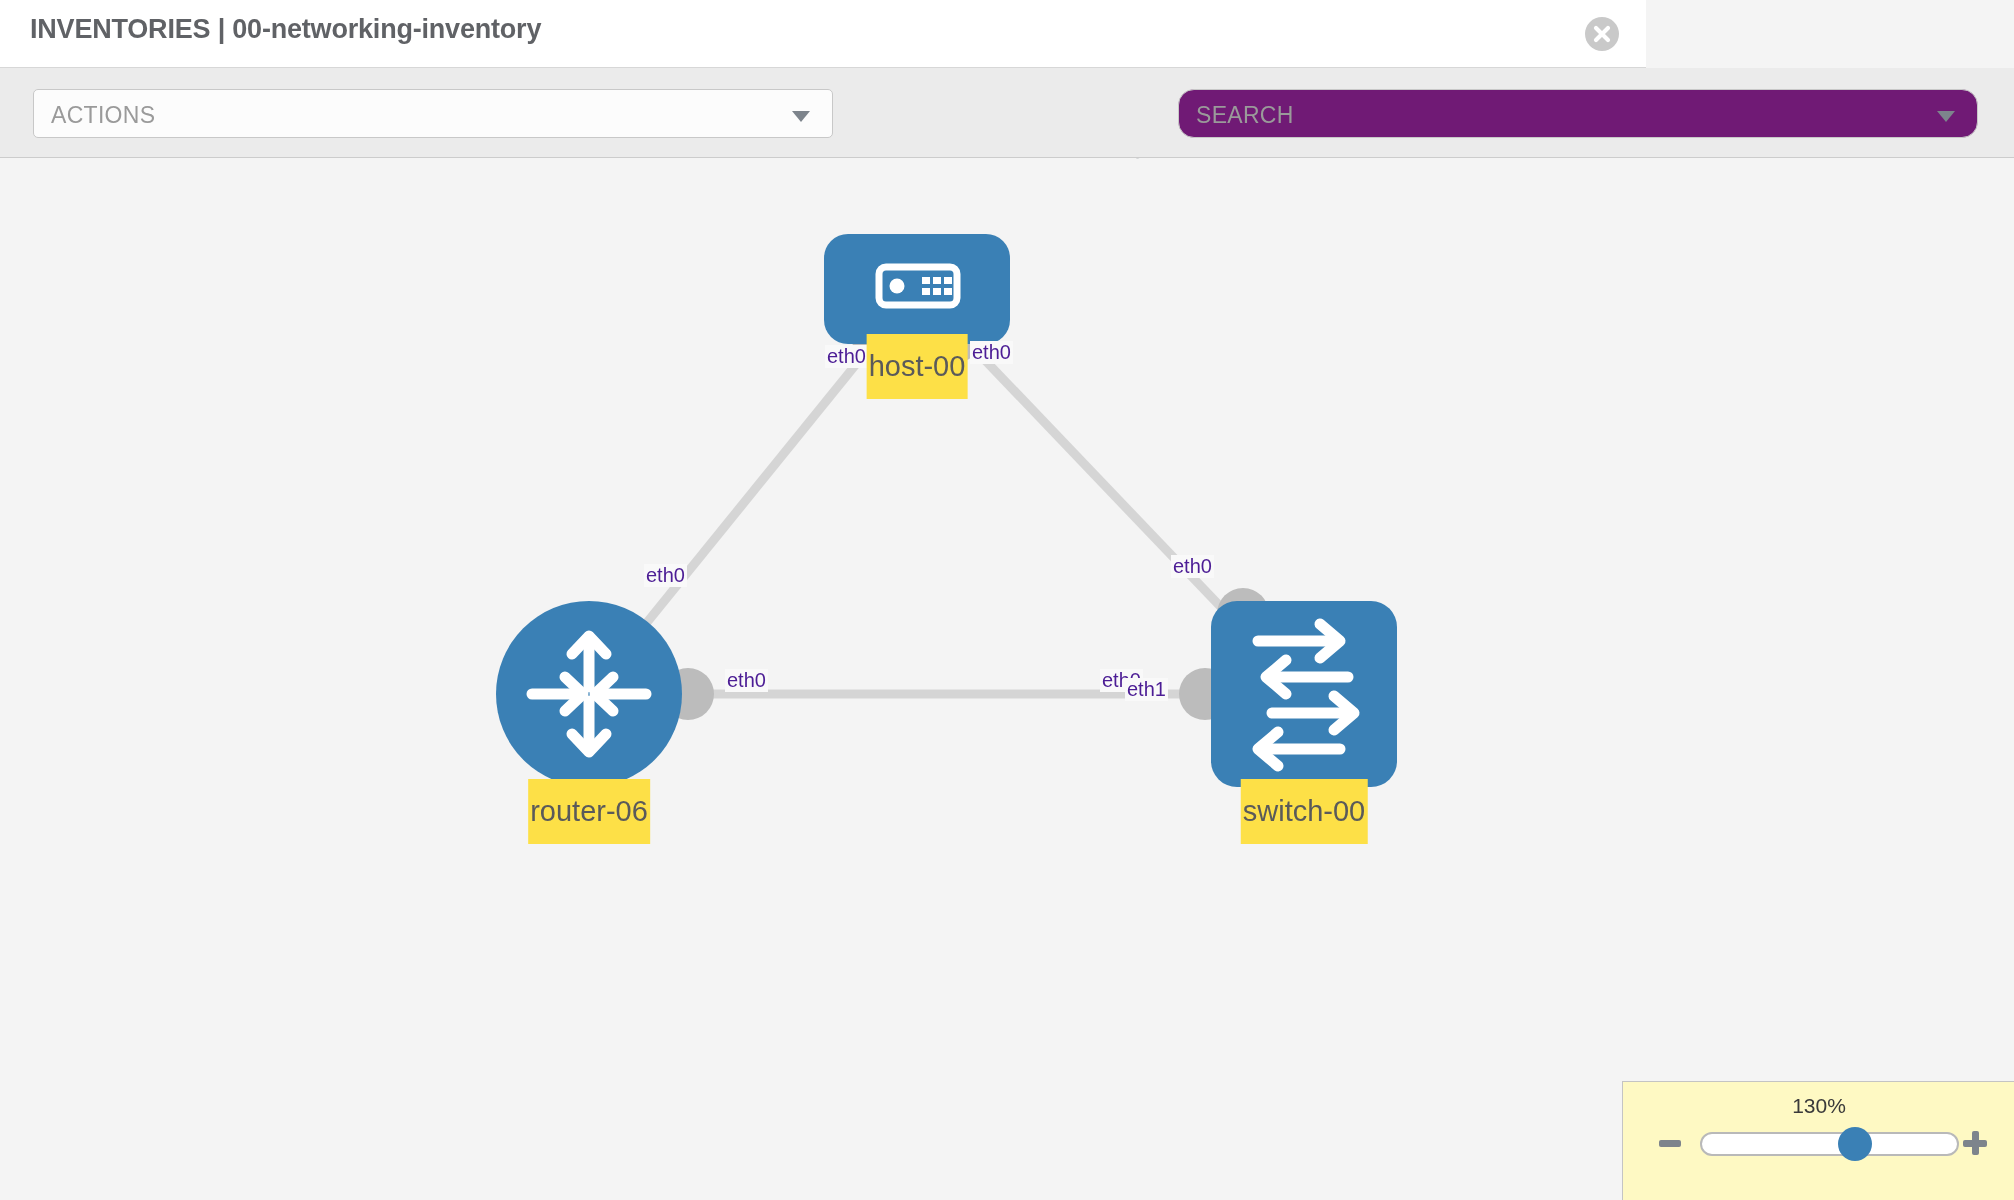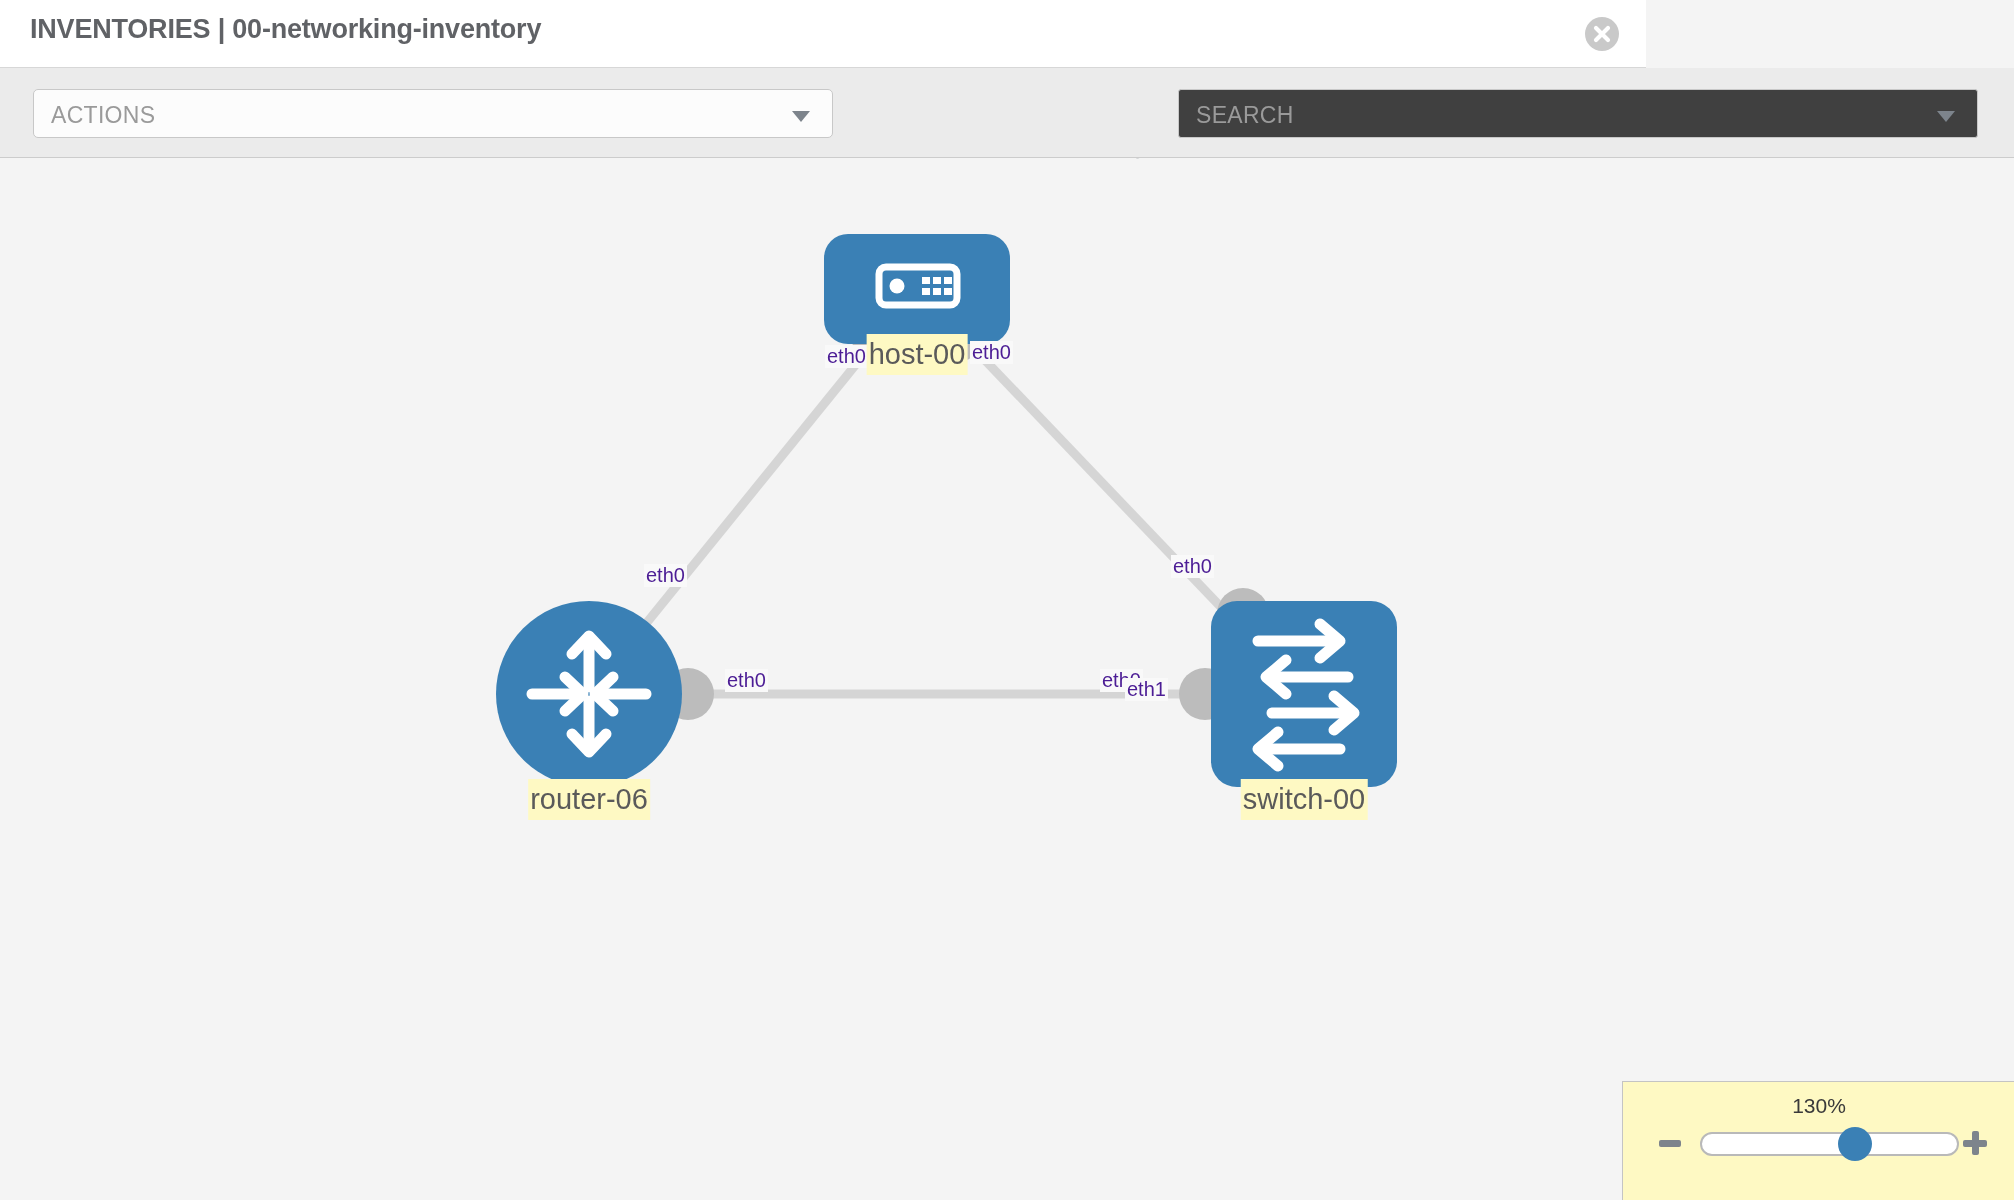--- a/index.html
+++ b/index.html
@@ -69,23 +69,23 @@
     position: absolute; top: 86px;
     width: 44px; height: 44px;
     cursor: pointer;
   }
   .wrench-icon { left: 1040px; }
   .key-icon    { left: 1110px; }
 
   .search-box {
     position: absolute; left: 1178px; top: 21px;
     width: 800px; height: 49px;
-    background: #404040;
+    background: #701a75;
     border: 1px solid #c8c8c8;
-    border-radius: 3px;
+    border-radius: 16px;
   }
   .search-label {
     position: absolute; left: 17px; top: 12px;
     font-size: 23px;
     color: #9a9a9a;
     letter-spacing: 0.3px;
   }
 
   
   .canvas {
@@ -97,24 +97,24 @@
   .topology-svg {
     position: absolute; left: 0; top: 0;
     width: 2014px; height: 1041px;
   }
 
   
   .node-label {
     position: absolute;
     font-size: 29px;
     color: #5a5a5a;
-    background: #fef9c3;
+    background: #fde047;
     white-space: nowrap;
     transform: translateX(-50%);
-    padding: 4px 2px;
+    padding: 16px 2px;
   }
   .iface-label {
     position: absolute;
     font-size: 20px;
     color: #4c1d95;
     background: #f9f9f9;
     white-space: nowrap;
     padding: 0 2px;
   }
 

